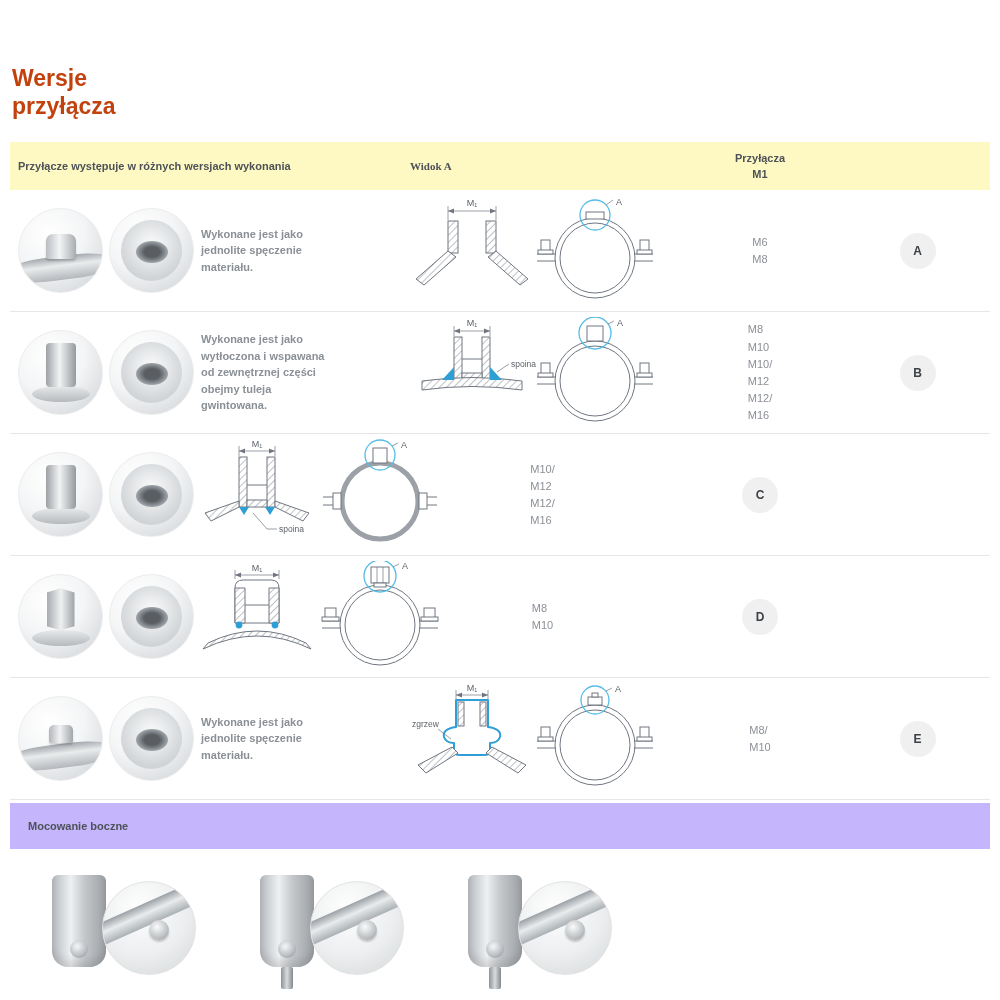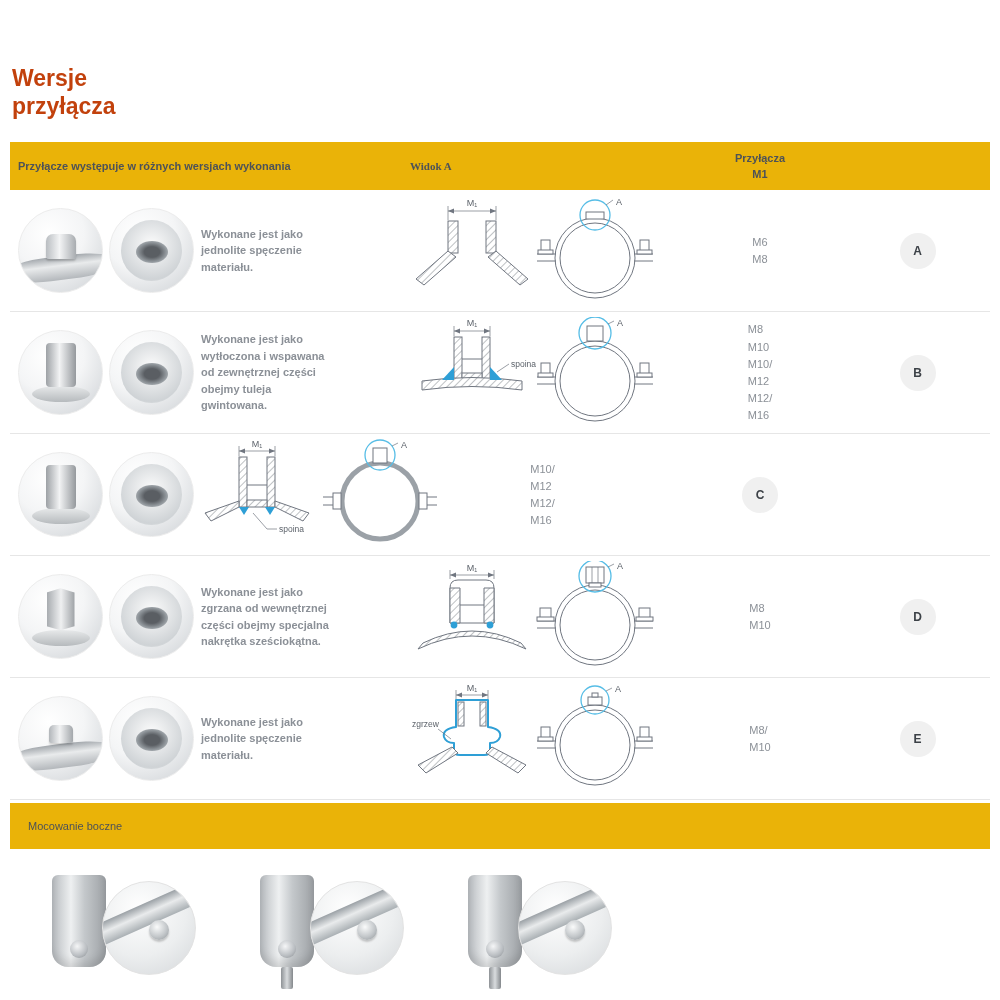--- a/index.html
+++ b/index.html
@@ -1,41 +1,41 @@
 <!DOCTYPE html>
 <html><head>
 <meta charset="utf-8">
 <style>
   html,body{margin:0;padding:0;background:#fff;}
   body{width:1000px;height:1000px;overflow:hidden;font-family:"Liberation Sans",sans-serif;color:#4d5258;}
   .page{padding:0 10px;}
   .title{margin:64px 0 0 2px;font-size:23px;line-height:1.22;font-weight:bold;color:#c2410c;white-space:pre-line;}
   .grid{display:grid;grid-template-columns:185px 215px 265px 170px 145px;align-items:center;}
-  .thead{background:#eab308;min-height:48px;margin-top:22px;font-size:11px;font-weight:600;color:#4d5258;}
+  .thead{background:#fef9c3;min-height:48px;margin-top:22px;font-size:11px;font-weight:600;color:#4d5258;}
   .thead .h-desc{padding-left:8px;}
   .thead .h-view{padding-left:0;font-family:Liberation Serif, serif;}
   .thead .h-center{text-align:center;white-space:pre-line;line-height:1.5;}
   .row{min-height:117px;border-bottom:1px solid #e6e6e6;padding:2px 0;}
   .row:last-of-type{border-bottom:none;}
   .photos{display:flex;gap:6px;padding-left:8px;}
   .photo{width:83px;height:83px;border-radius:50%;border:1px solid #ececec;position:relative;overflow:hidden;
          background:radial-gradient(circle at 36% 30%, #ffffff 0%, #f4f5f6 45%, #d9dcdf 82%, #eef0f1 100%);}
   .ph-band{position:absolute;left:-12px;right:-12px;top:56%;height:24px;background:linear-gradient(180deg,#a2a7ac,#e9ebec 40%,#b3b7bb);transform:rotate(-7deg);border-radius:40%;}
   .ph-boss{position:absolute;left:50%;top:30%;width:30px;height:25px;margin-left:-15px;background:linear-gradient(90deg,#b9bdc1,#f3f4f5 45%,#a8acb0);border-radius:7px 7px 3px 3px;box-shadow:0 2px 2px rgba(0,0,0,.18);}
   .ph-cyl{position:absolute;left:50%;top:14%;width:30px;height:44px;margin-left:-15px;background:linear-gradient(90deg,#9da1a5,#f2f3f4 45%,#95999d);border-radius:4px;}
   .ph-hex{position:absolute;left:50%;top:16%;width:28px;height:42px;margin-left:-14px;background:linear-gradient(90deg,#a8acb0,#eff0f1 50%,#9da1a5);clip-path:polygon(50% 0,100% 10%,100% 90%,50% 100%,0 90%,0 10%);}
   .ph-cap{position:absolute;left:50%;top:34%;width:24px;height:18px;margin-left:-12px;background:linear-gradient(90deg,#b2b6ba,#f1f2f3 45%,#a3a7ab);border-radius:5px 5px 2px 2px;box-shadow:0 2px 2px rgba(0,0,0,.15);}
   .ph-base{position:absolute;bottom:12px;left:50%;transform:translateX(-50%);width:58px;height:16px;border-radius:50%;background:linear-gradient(180deg,#e7e9ea,#b6babd);}
   .ph-dish{position:absolute;inset:11px;border-radius:50%;background:radial-gradient(circle at 50% 42%, #fdfdfd, #cfd3d6 72%, #f0f1f2);}
   .ph-hole{position:absolute;left:50%;top:52%;width:32px;height:22px;transform:translate(-50%,-50%);border-radius:50%;background:radial-gradient(#5a5e63 0 34%, #90969b 62%, #d8dbde 100%);}
   .desc{font-size:11px;color:#8b9097;line-height:1.5;padding:0 72px 0 6px;font-weight:bold;}
   .threads{font-size:11px;color:#8b9097;line-height:1.55;white-space:pre-line;justify-self:center;text-align:left;}
   .vwrap{justify-self:center;}
   .vcircle{width:36px;height:36px;border-radius:50%;background:#f0f0f0;color:#3c4147;font-size:12px;font-weight:600;display:flex;align-items:center;justify-content:center;}
-  .sideband{background:#eab308;min-height:46px;display:flex;align-items:center;padding-left:18px;font-size:11px;font-weight:400;color:#4d5258;margin-top:3px;}
+  .sideband{background:#c4b5fd;min-height:46px;display:flex;align-items:center;padding-left:18px;font-size:11px;font-weight:700;color:#4d5258;margin-top:3px;}
   .bottom-photos{display:flex;margin:26px 0 0 34px;gap:58px;}
   .bgroup{position:relative;width:150px;height:132px;}
   .strap{position:absolute;left:8px;top:0;width:54px;height:92px;border-radius:6px 6px 16px 16px;
          background:linear-gradient(90deg,#b7bbbf,#eef0f1 35%,#c4c8cb 60%,#9da1a5);box-shadow:inset 0 -6px 8px rgba(0,0,0,.12);}
   .strap::after{content:"";position:absolute;left:50%;bottom:9px;width:18px;height:18px;margin-left:-9px;border-radius:50%;
          background:radial-gradient(circle at 40% 35%, #f5f6f7, #b9bdc1 60%, #84888c);}
   .stud{position:absolute;left:29px;top:92px;width:12px;height:22px;border-radius:2px;background:linear-gradient(90deg,#8e9296,#d9dcde 50%,#84888c);}
   .detail{position:absolute;left:58px;top:6px;width:92px;height:92px;border-radius:50%;border:1px solid #e3e3e3;overflow:hidden;
          background:radial-gradient(circle at 40% 30%, #ffffff, #eceeef 55%, #d3d6d9);}
   .detail::before{content:"";position:absolute;left:-14px;top:18px;width:130px;height:22px;background:linear-gradient(180deg,#9aa0a5,#e9ebec 45%,#aab0b4);transform:rotate(-24deg);}
@@ -241,21 +241,20 @@
     <div class="photos">
       <div class="photo">
           <div class="ph-base"></div>
           <div class="ph-hex"></div>
         </div>
       <div class="photo">
           <div class="ph-dish"></div>
           <div class="ph-hole"></div>
         </div>
     </div>
-    <div class="desc">Wykonane jest jako zgrzana od wewnętrznej części obejmy specjalna nakrętka sześciokątna.</div>
     <svg class="draw" width="265" height="112" viewBox="0 0 265 112">
       <g>
         <line class="thin" x1="40" y1="9" x2="40" y2="18"></line>
           <line class="thin" x1="84" y1="9" x2="84" y2="18"></line>
         <line class="thin" x1="40" y1="14" x2="84" y2="14"></line>
         <path class="ar" d="M40,14 l6,-2.6 v5.2 z"></path>
           <path class="ar" d="M84,14 l-6,-2.6 v5.2 z"></path>
         <text x="62" y="10" text-anchor="middle">M₁</text>
         <path class="fw" d="M40,27 Q40,19 48,19 L76,19 Q84,19 84,27 L84,62 L40,62 Z"></path>
         <polygon class="fh" points="40,27 50,27 50,62 40,62"></polygon>

